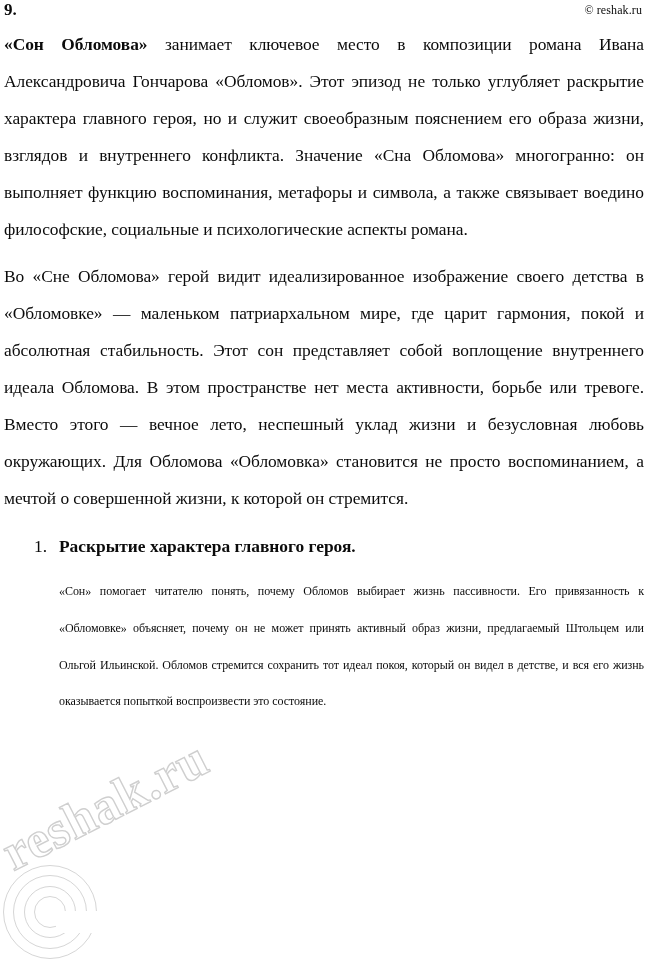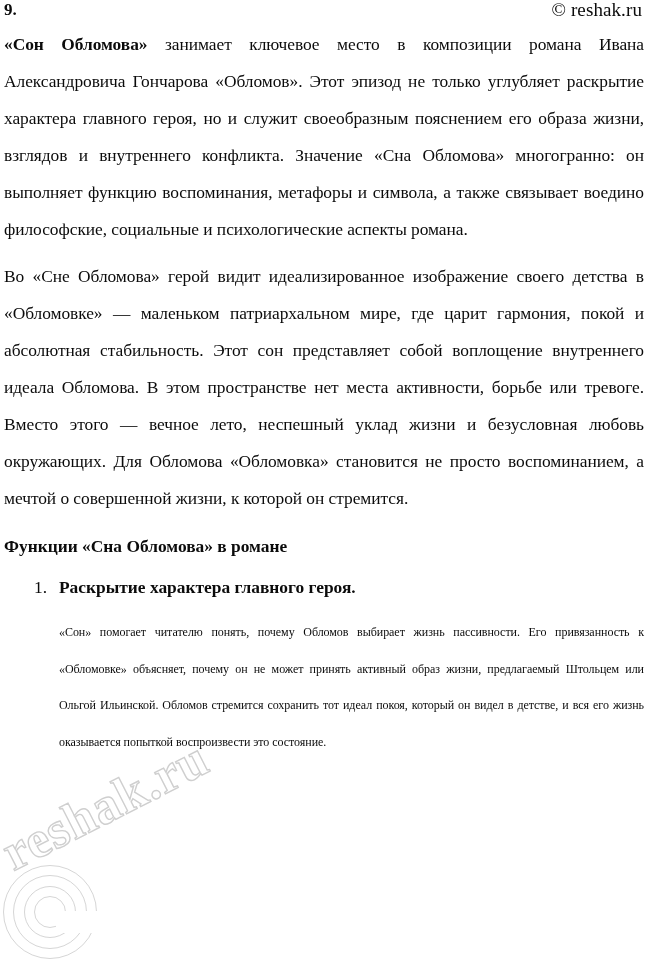--- a/index.html
+++ b/index.html
@@ -34,21 +34,21 @@
     align-items: flex-start;
     justify-content: space-between;
   }
   .task-number {
     font-weight: bold;
     font-size: 17px;
     line-height: 20px;
     letter-spacing: -0.1px;
   }
   .copyright {
-    font-size: 19px;
+    font-size: 12px;
     line-height: 20px;
     padding-right: 2px;
     letter-spacing: 0.1px;
   }
 
   
   .para {
     text-align: justify;
     text-justify: inter-word;
     font-size: 17.4px;
@@ -160,21 +160,20 @@
 
   <div class="header-row">
     <div class="task-number">9.</div>
     <div class="copyright">© reshak.ru</div>
   </div>
 
   <p class="para"><b>«Сон Обломова»</b><span> занимает ключевое место в композиции романа Ивана Александровича Гончарова «Обломов». Этот эпизод не только углубляет раскрытие характера главного героя, но и служит своеобразным пояснением его образа жизни, взглядов и внутреннего конфликта. Значение «Сна Обломова» многогранно: он выполняет функцию воспоминания, метафоры и символа, а также связывает воедино философские, социальные и психологические аспекты романа.</span></p>
 
   <p class="para">Во «Сне Обломова» герой видит идеализированное изображение своего детства в «Обломовке» — маленьком патриархальном мире, где царит гармония, покой и абсолютная стабильность. Этот сон представляет собой воплощение внутреннего идеала Обломова. В этом пространстве нет места активности, борьбе или тревоге. Вместо этого — вечное лето, неспешный уклад жизни и безусловная любовь окружающих. Для Обломова «Обломовка» становится не просто воспоминанием, а мечтой о совершенной жизни, к которой он стремится.</p>
 
-  <div class="section-heading">Функции «Сна Обломова» в романе</div>
 
   <ol class="num-list">
     <li class="num-item">
       <div class="num-item-head">
         <span class="num-marker">1.</span>
         <span>Раскрытие характера главного героя.</span>
       </div>
       <p class="sub-para">«Сон» помогает читателю понять, почему Обломов выбирает жизнь пассивности. Его привязанность к «Обломовке» объясняет, почему он не может принять активный образ жизни, предлагаемый Штольцем или Ольгой Ильинской. Обломов стремится сохранить тот идеал покоя, который он видел в детстве, и вся его жизнь оказывается попыткой воспроизвести это состояние.</p>
     </li>
   </ol>

